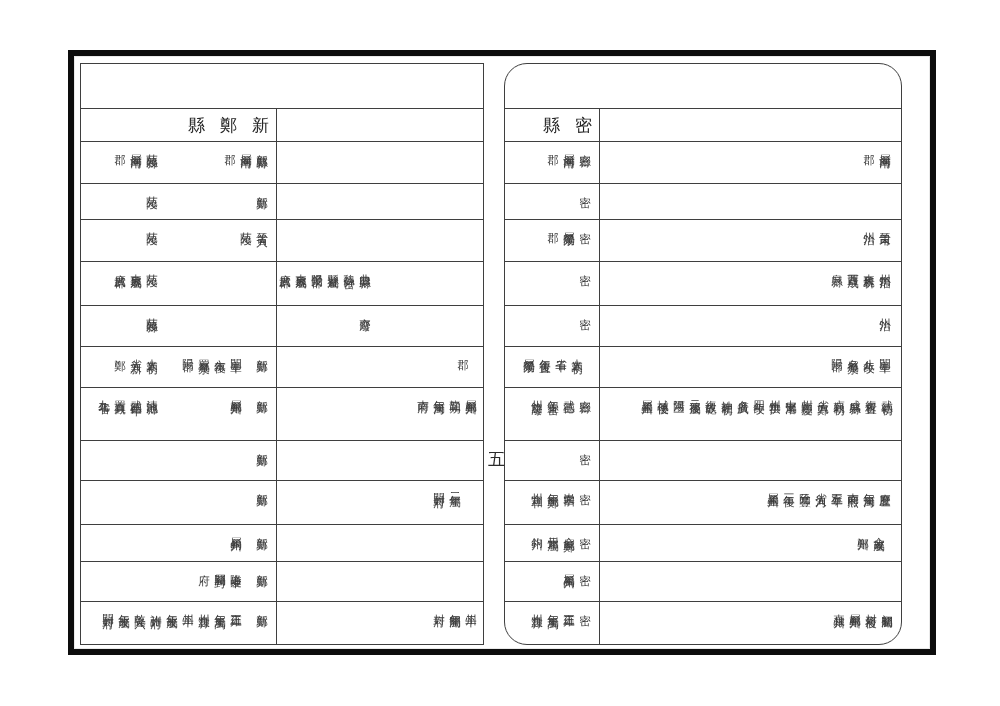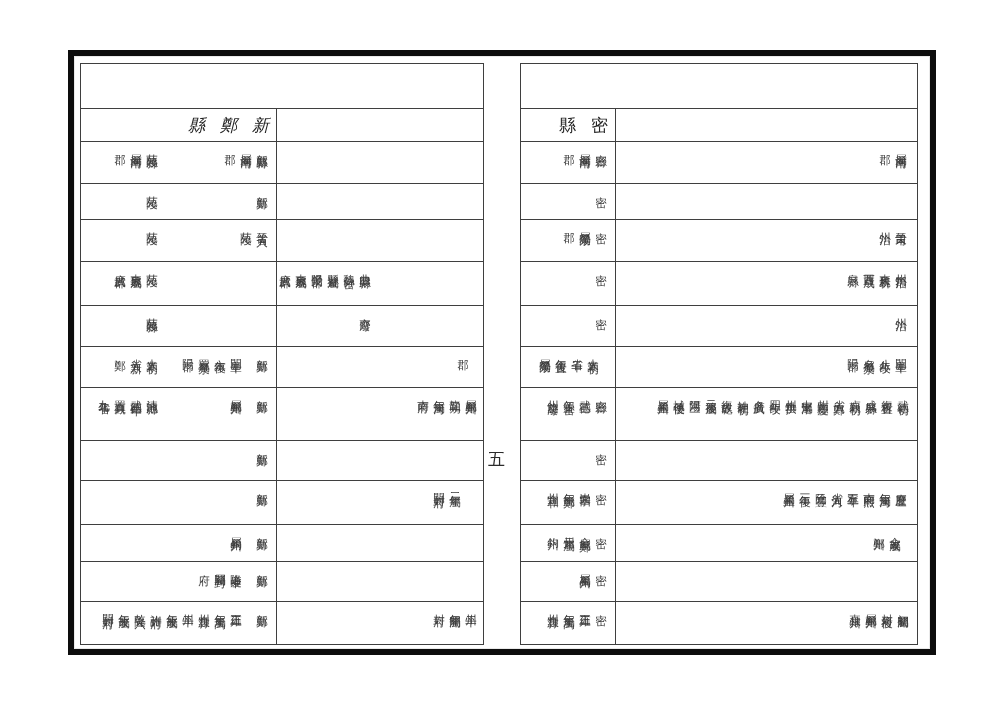--- a/index.html
+++ b/index.html
@@ -38,21 +38,21 @@
   .folio{
     position:absolute;font-size:17px;color:#2b2b2b;
   }
 </style>
 </head>
 <body>
 
 <div id="canvas">
   <div class="frame"></div>
 
-  <div class="table" id="table-mi" style="left:520px;width:398px;">
+  <div class="table" id="table-mi" style="left:504px;width:398px;border-radius:23px;">
     <div class="band"></div>
     <div class="hdr">
       <div class="hdr-cell" style="width:95px;">
         <span>縣密</span>
       </div>
     </div>
     <div id="rows-mi">
         <div class="trow" style="height: 42px;">
           <div class="cell cl" style="width: 95px;">
             <div class="vtext" style="right: 6px;">密縣
@@ -196,21 +196,21 @@
 屬鄭州
 直隸州</div>
           </div>
         </div>
       </div>
   </div>
 
   <div class="table" id="table-xinzheng" style="left:80px;width:404px;">
     <div class="band"></div>
     <div class="hdr">
-      <div class="hdr-cell" style="width:196px;font-style:italic;">
+      <div class="hdr-cell" style="width:196px;">
         <span>縣鄭新</span>
       </div>
     </div>
     <div id="rows-xinzheng">
         <div class="trow" style="height: 42px;">
           <div class="cell cl" style="width: 196px;">
             <div class="vtext" style="right: 6px;">新鄭縣
 屬河南
 郡</div>
             <div class="vtext" style="right: 116px;">苑陵縣

